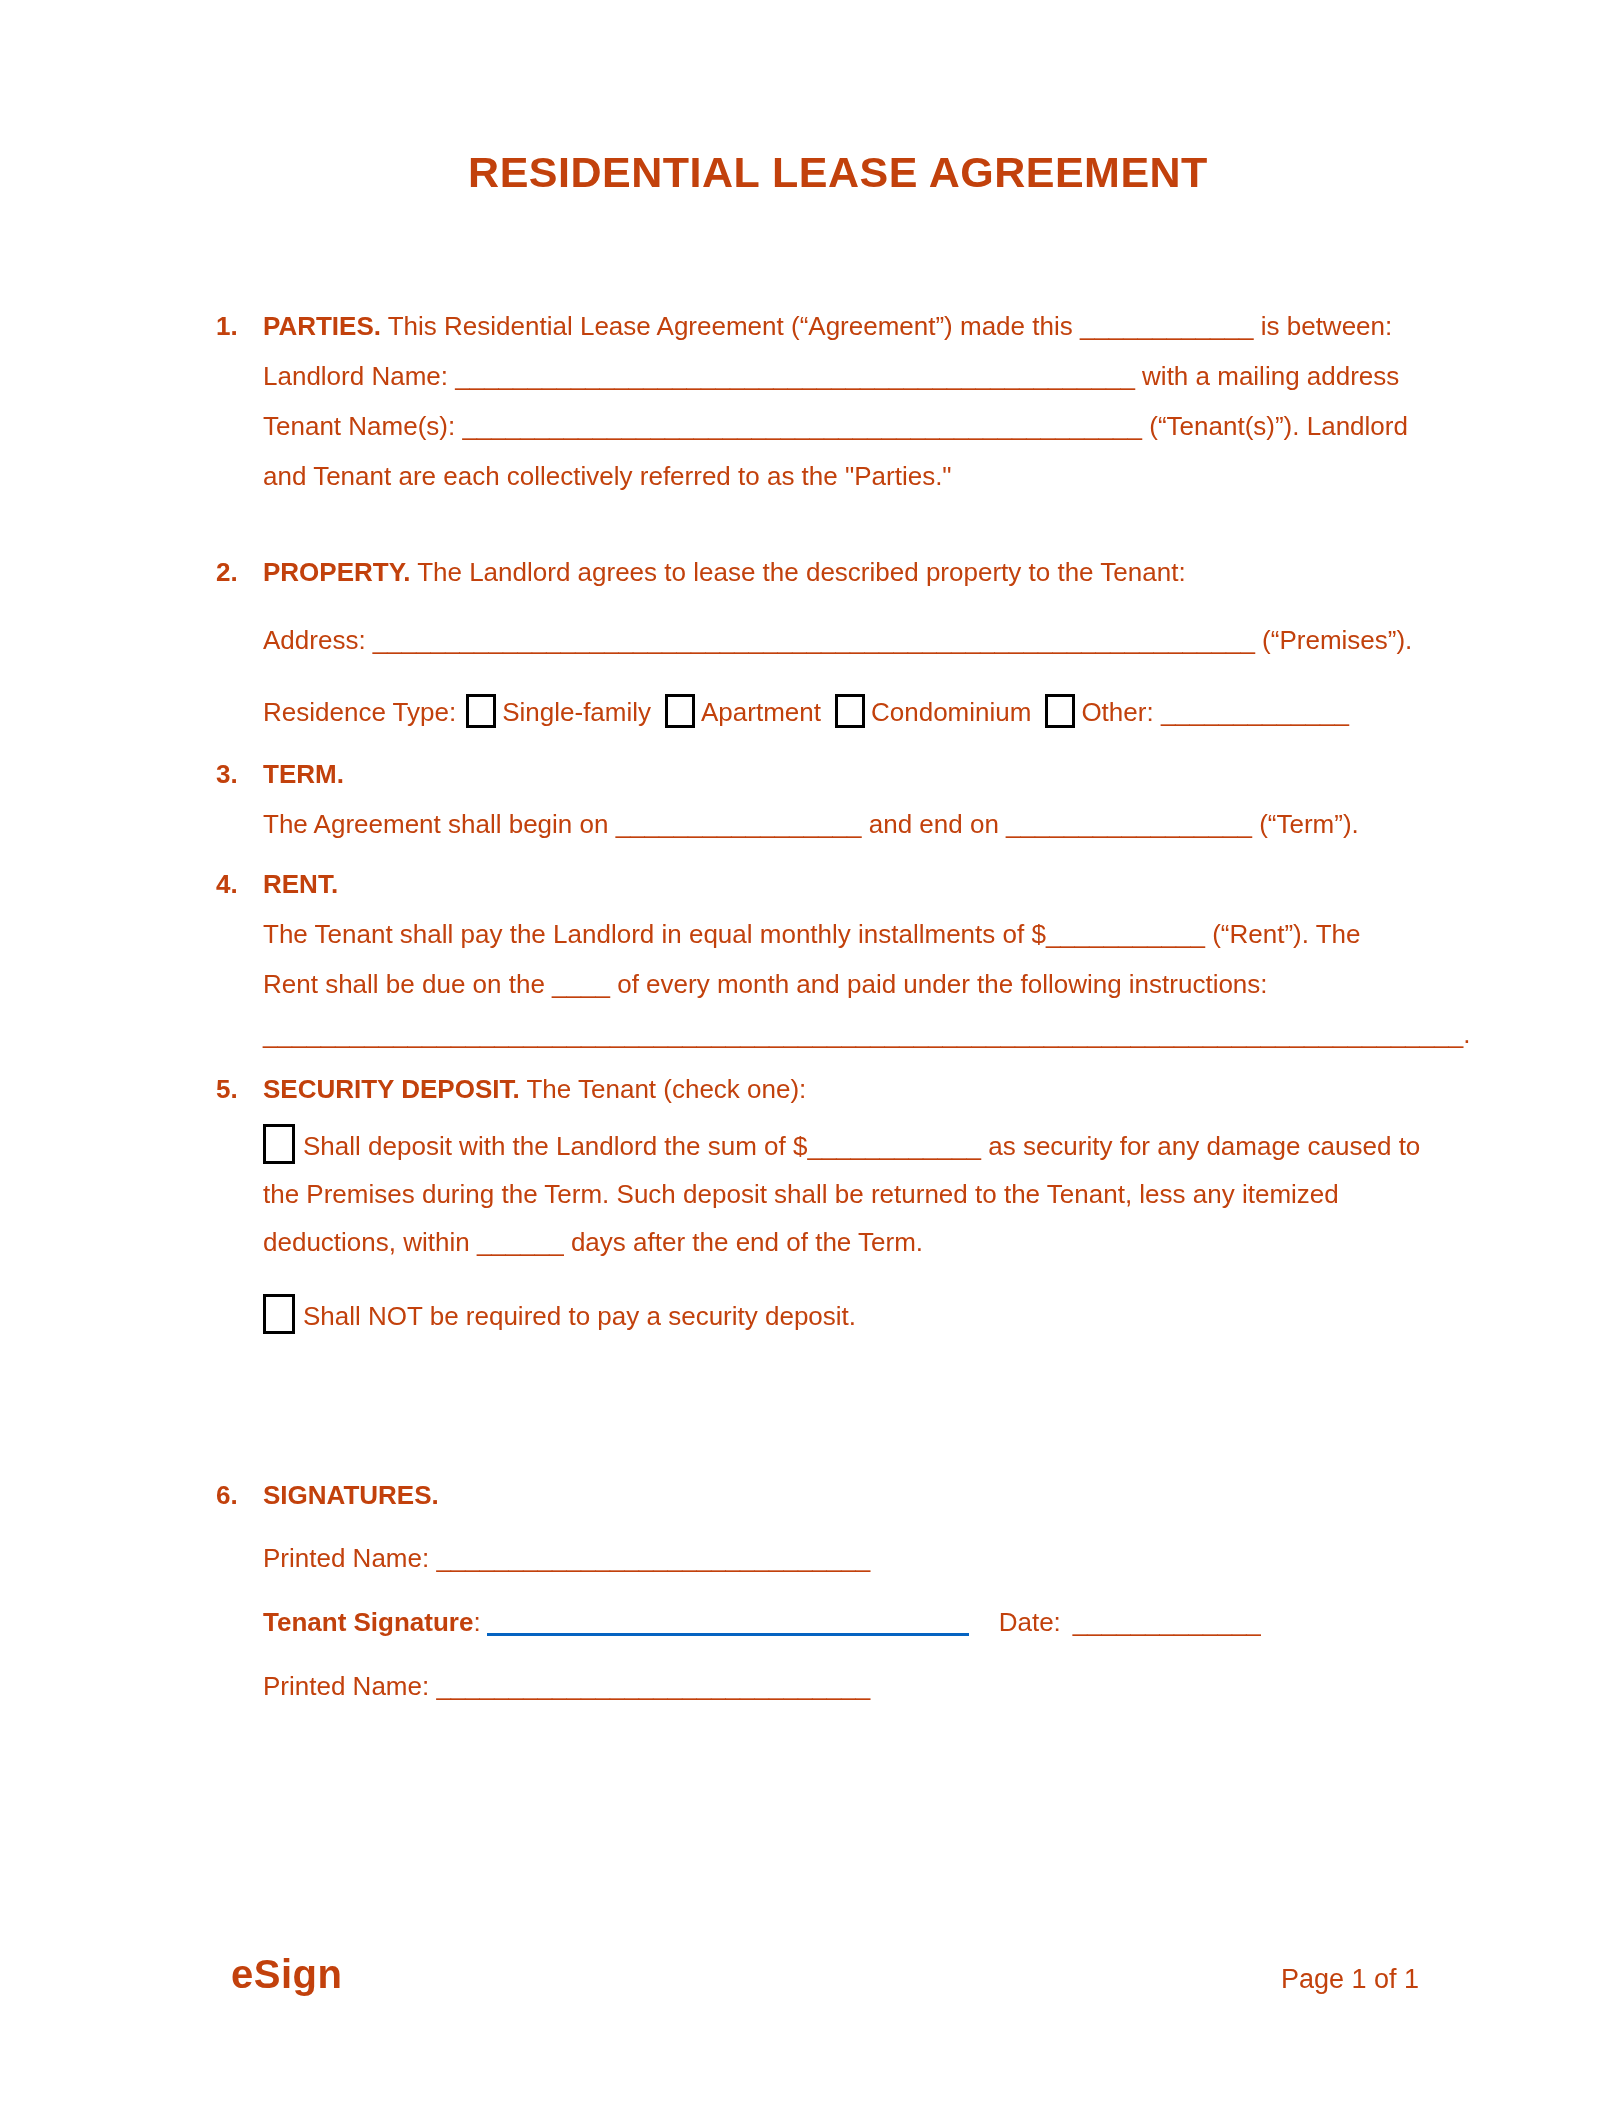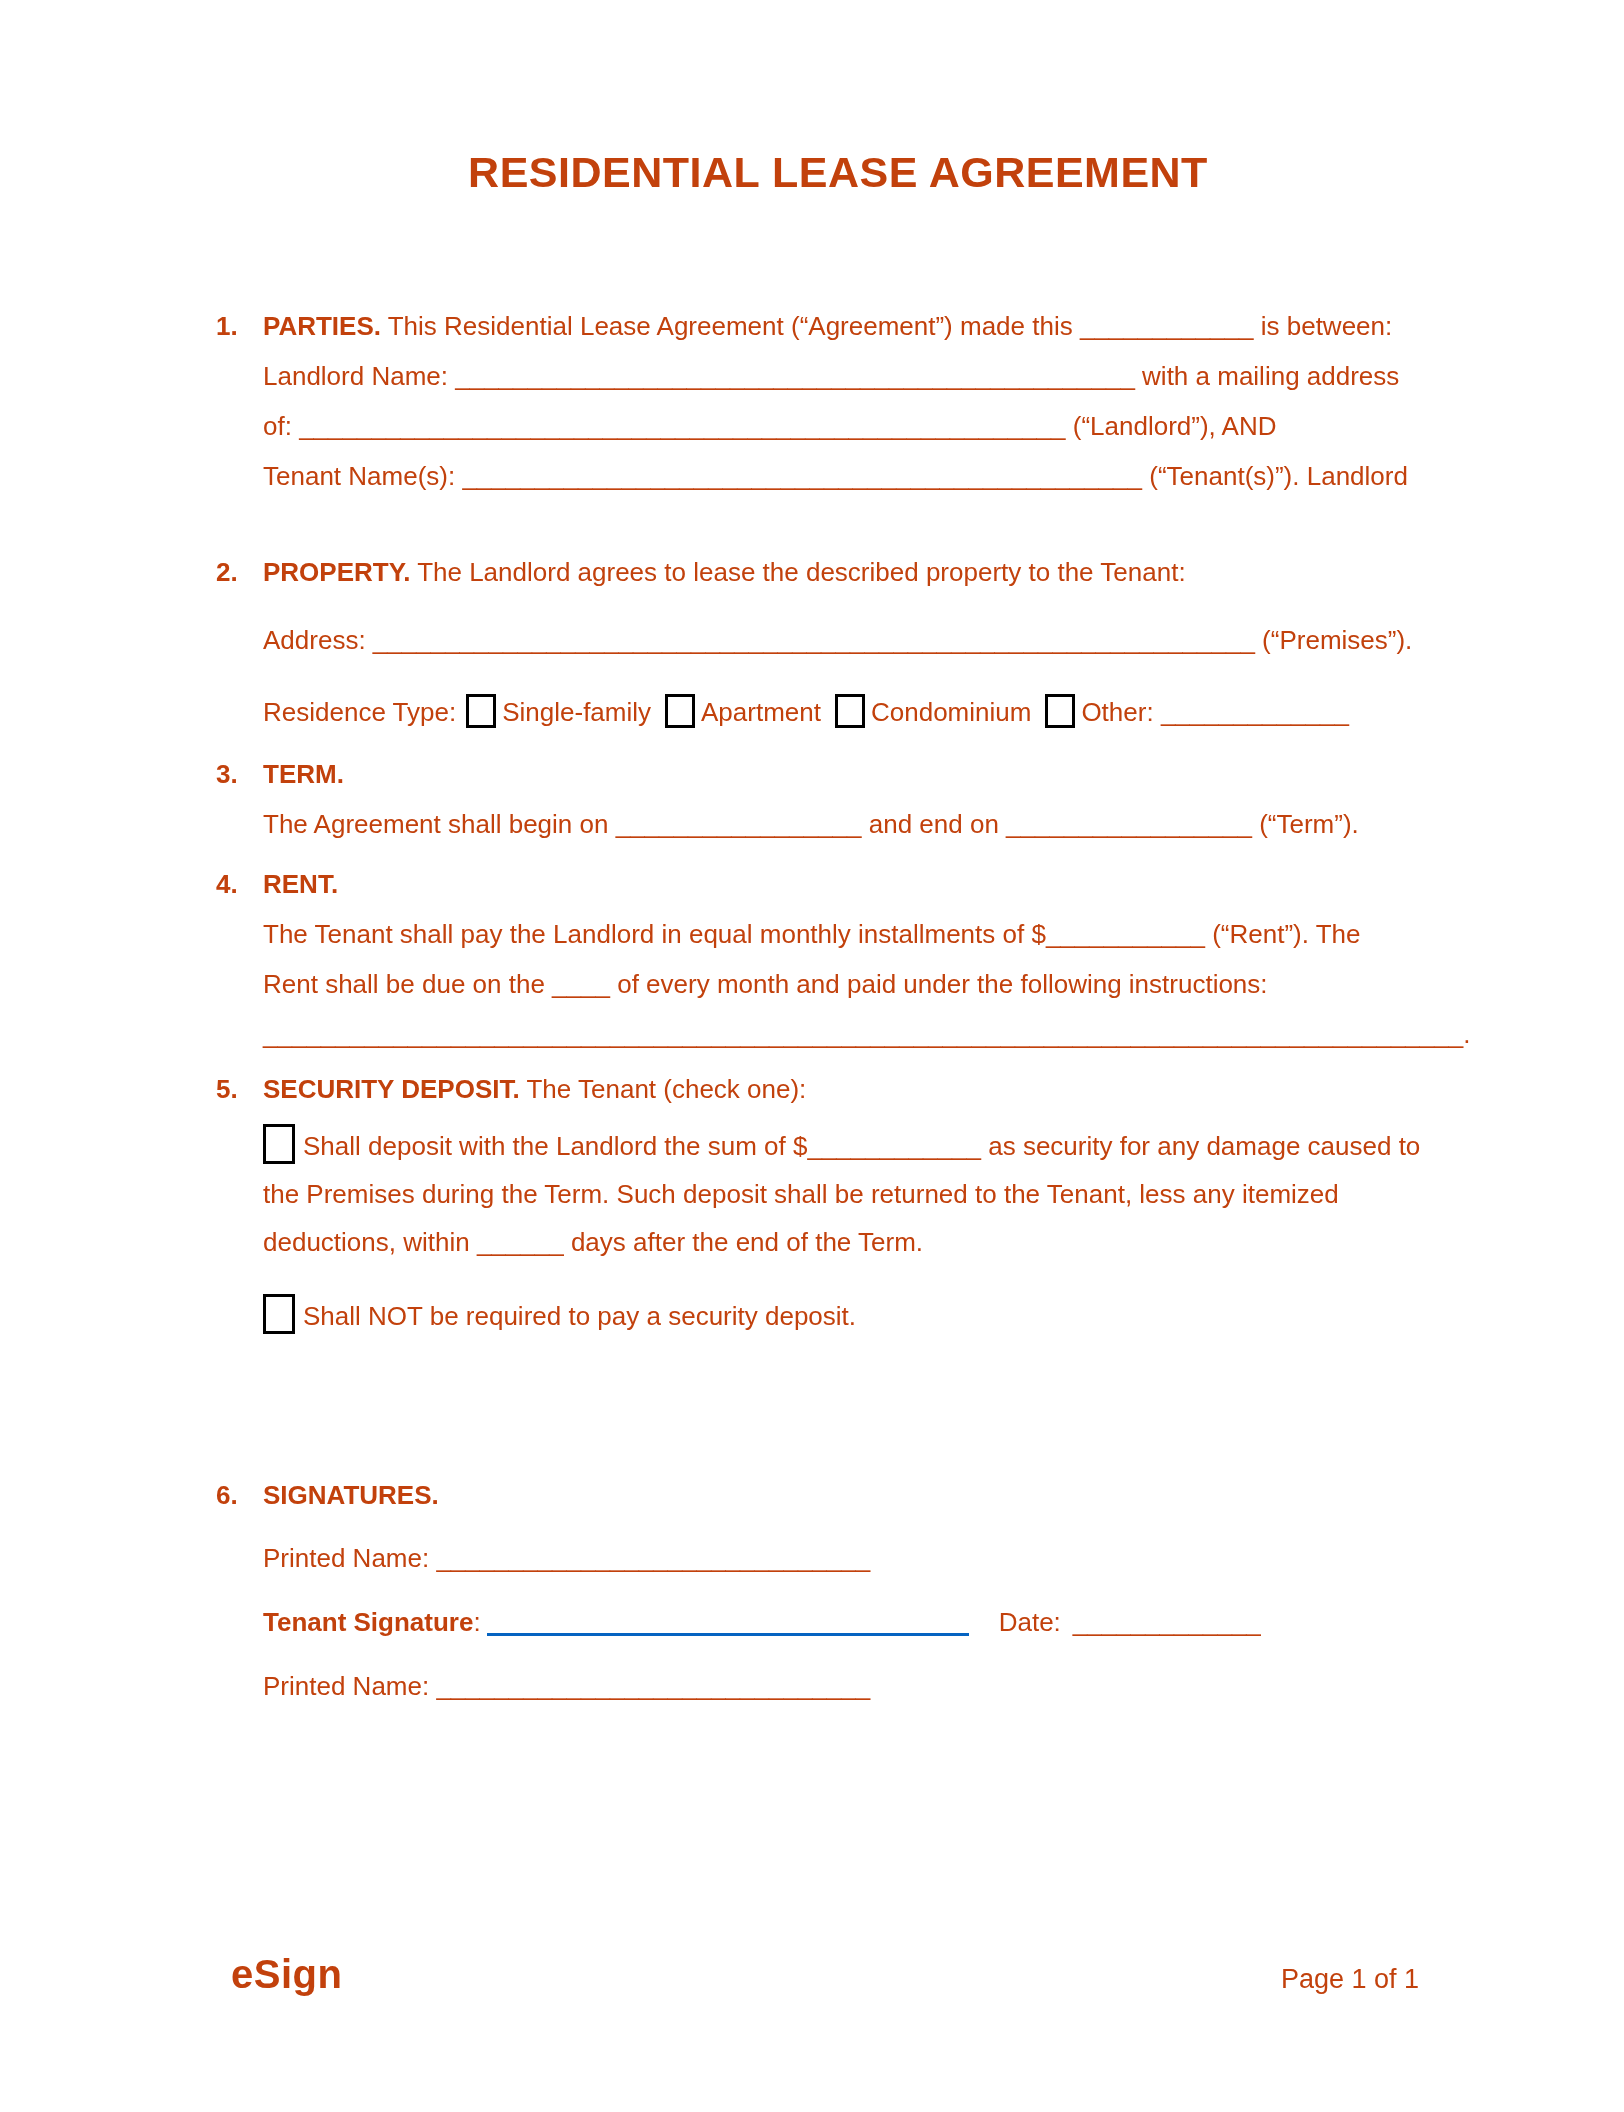--- a/index.html
+++ b/index.html
@@ -97,22 +97,22 @@
 
   <h1 class="title">RESIDENTIAL LEASE AGREEMENT</h1>
 
   <div class="content">
 
     <div class="sec sec-parties">
       <div class="num">1.</div>
       <div class="body">
         <div class="line"><span class="bold">PARTIES.</span><span> This Residential Lease Agreement (“Agreement”) made this </span><span>____________</span><span> is between:</span></div>
         <div class="line"><span>Landlord Name: </span><span>_______________________________________________</span><span> with a mailing address</span></div>
-        <div class="line"><span>of: </span><span>_____________________________________________________</span><span> (“Landlord”), AND</span></div>
         <div class="line"><span>Tenant Name(s): </span><span>_______________________________________________</span><span> (“Tenant(s)”). Landlord</span></div>
+        <div class="line">and Tenant are each collectively referred to as the "Parties."</div>
       </div>
     </div>
 
     <div class="sec sec-property">
       <div class="num">2.</div>
       <div class="body">
         <div class="line"><span class="bold">PROPERTY.</span><span> The Landlord agrees to lease the described property to the Tenant:</span></div>
         <div class="line line-address"><span>Address: </span><span>_____________________________________________________________</span><span> (“Premises”).</span></div>
         <div class="line line-residence"><span>Residence Type:</span><span class="cb cb-first"></span><span>Single-family</span><span class="cb"></span><span>Apartment</span><span class="cb"></span><span>Condominium</span><span class="cb"></span><span>Other: </span><span>_____________</span></div>
       </div>

